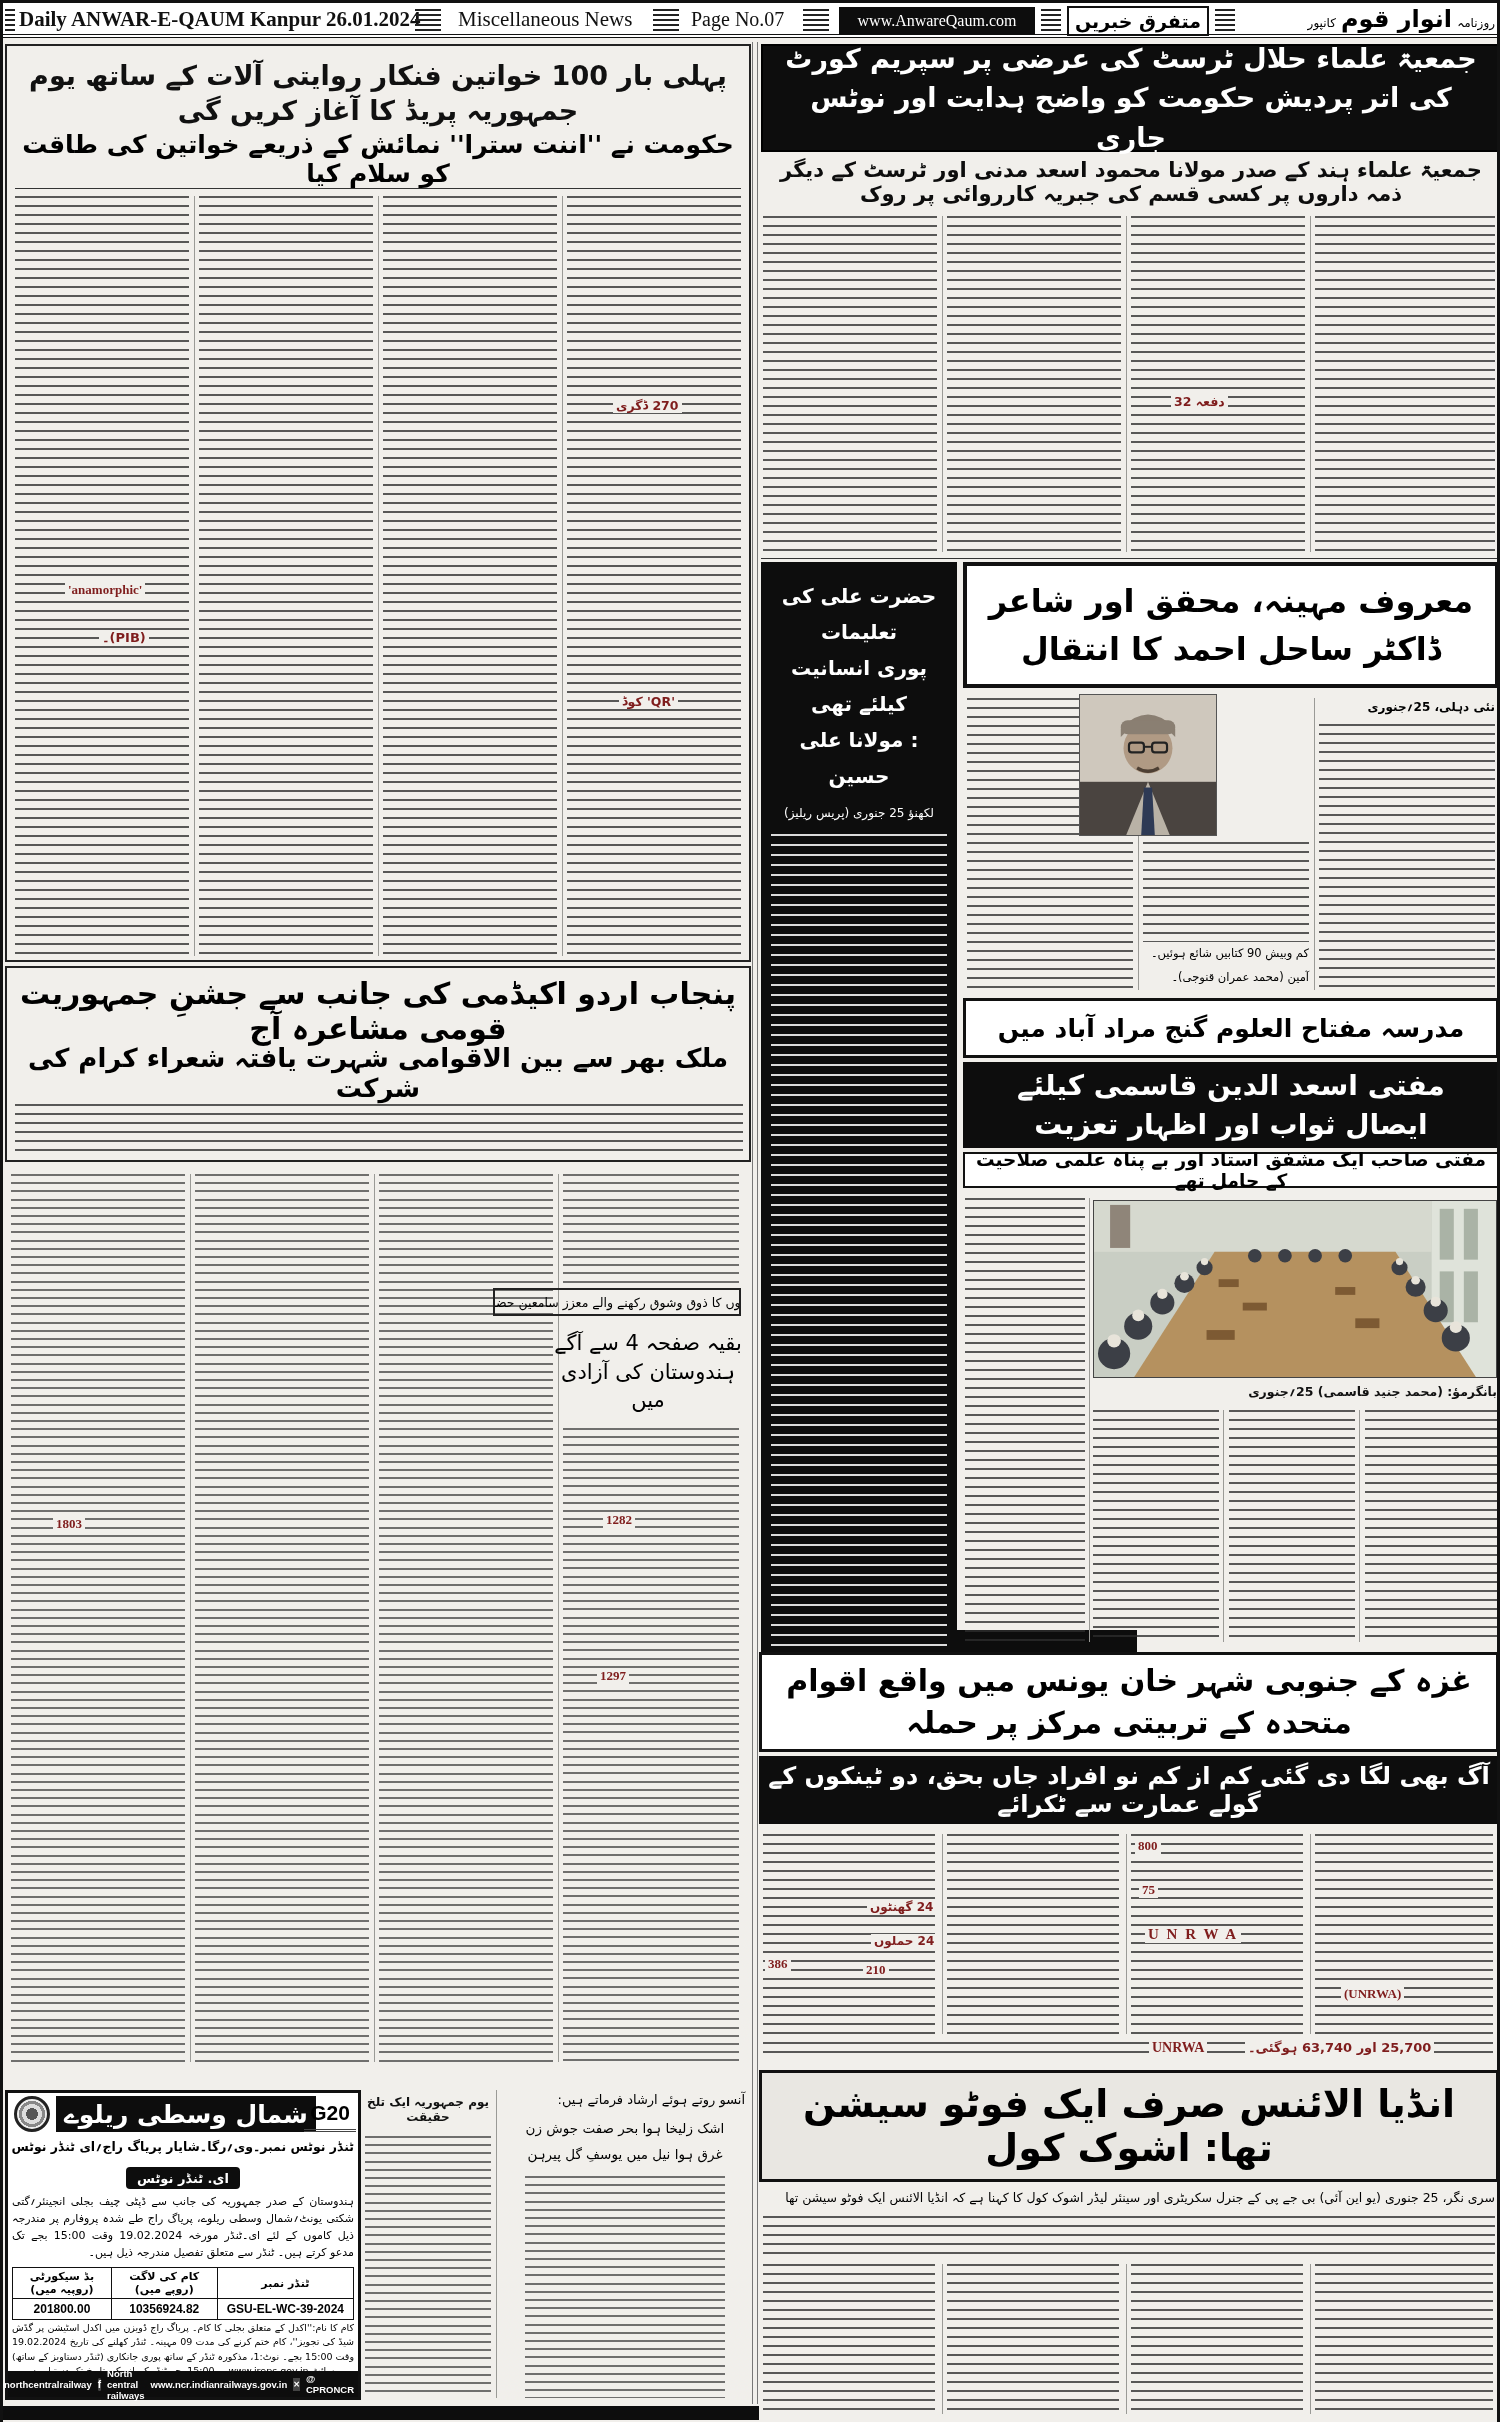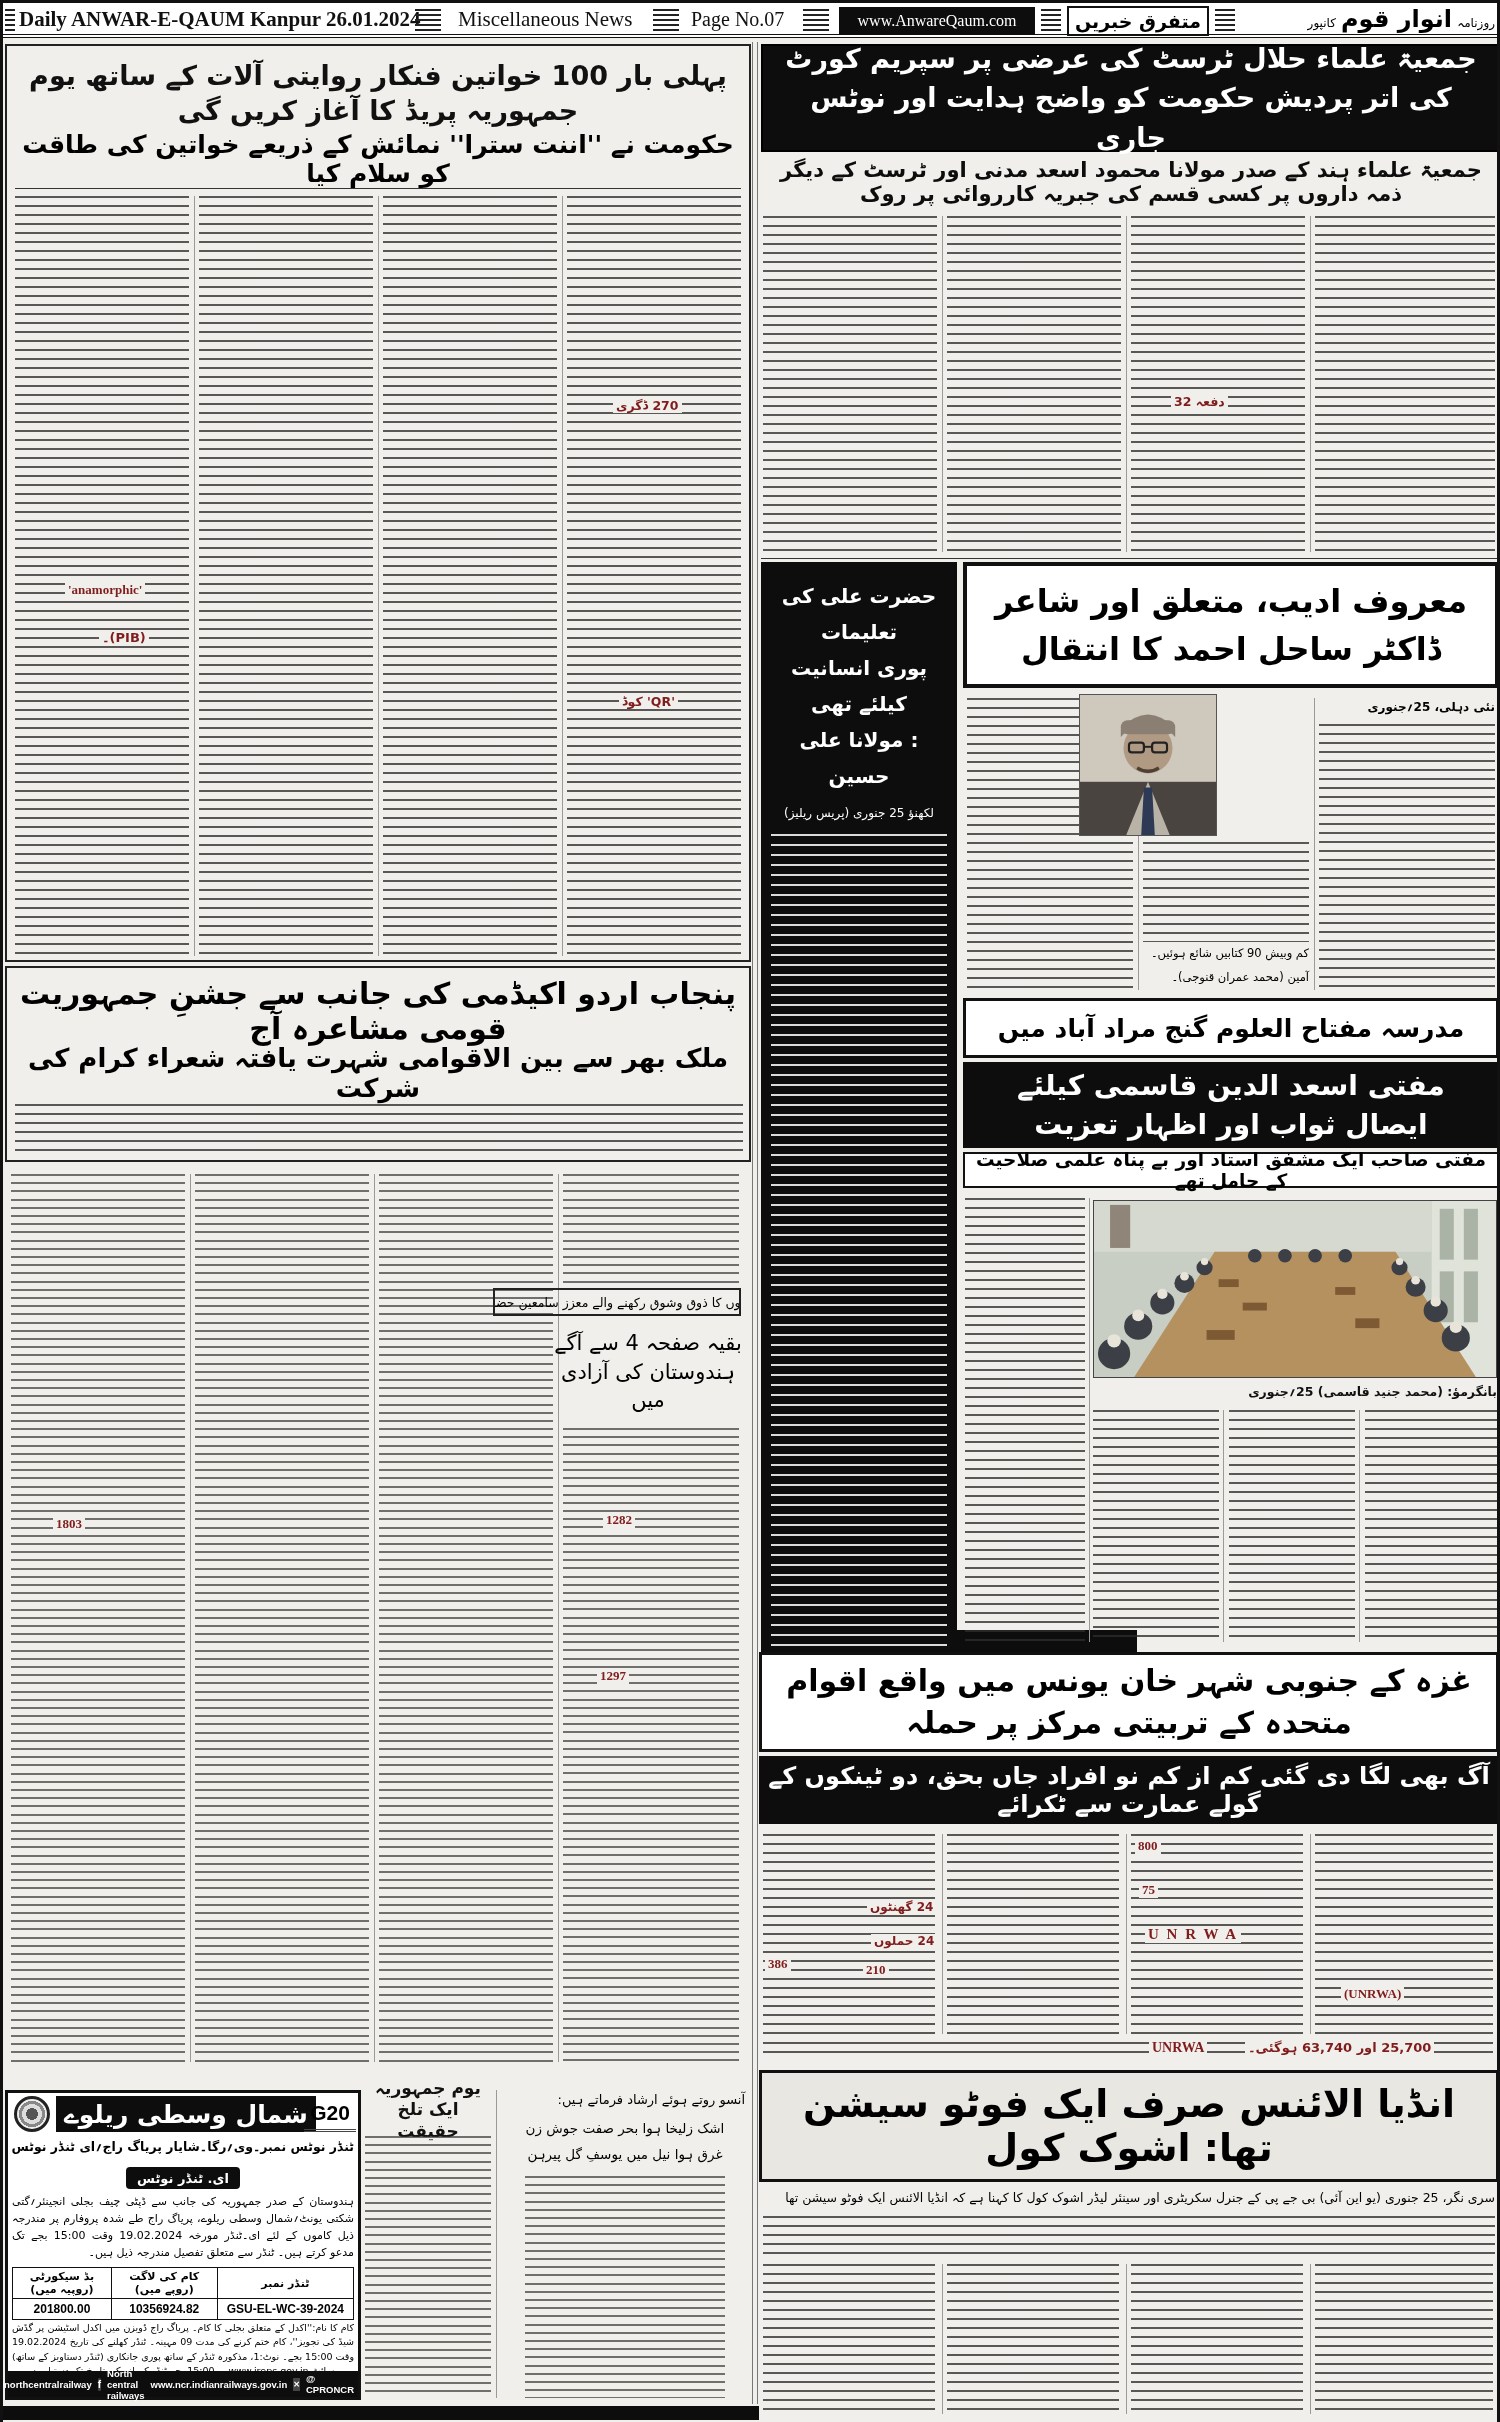--- a/index.html
+++ b/index.html
@@ -84,21 +84,21 @@
     <div class="abs tx2" style="left:558px;top:8px;width:176px;height:110px;"></div>
     <div class="abs u" style="left:488px;top:122px;width:248px;height:28px;border:2px solid #222;font-size:12.5px;display:flex;align-items:center;justify-content:center;white-space:nowrap;overflow:hidden;">مشاعروں کا ذوق وشوق رکھنے والے معزز سامعین حضرات کو</div>
     <div class="abs u ctr" style="left:548px;top:158px;width:190px;height:96px;font-size:21px;font-weight:normal;line-height:1.35;">بقیہ صفحہ 4 سے آگے ہندوستان کی آزادی میں</div>
     <div class="abs tx2" style="left:558px;top:262px;width:176px;height:634px;"></div>
     <span class="tok en" style="left:598px;top:346px;font-size:13px;">1282</span>
     <span class="tok en" style="left:592px;top:502px;font-size:13px;">1297</span>
     <span class="tok en" style="left:48px;top:350px;font-size:13px;">1803</span>
   </div>
 
   <div class="abs" style="left:362px;top:2086px;width:386px;height:320px;">
-    <div class="abs u ctr capline" style="left:0;top:4px;width:126px;height:40px;font-size:17px;line-height:1.25;">یوم جمہوریہ ایک تلخ حقیقت</div>
+    <div class="abs u ctr capline" style="left:0;top:4px;width:126px;height:40px;font-size:12px;line-height:1.25;">یوم جمہوریہ ایک تلخ حقیقت</div>
     <div class="abs tx2" style="left:0;top:50px;width:126px;height:262px;"></div>
     <div class="abs vr" style="left:131px;top:4px;height:308px;"></div>
     <div class="abs u" style="left:140px;top:6px;width:240px;font-size:13px;text-align:right;">آنسو روتے ہوئے ارشاد فرماتے ہیں:</div>
     <div class="abs u" style="left:140px;top:34px;width:240px;font-size:13.5px;text-align:center;">اشک زلیخا ہوا بحر صفت جوش زن</div>
     <div class="abs u" style="left:140px;top:60px;width:240px;font-size:13.5px;text-align:center;">غرق ہوا نیل میں یوسفِ گل پیرہن</div>
     <div class="abs tx2" style="left:160px;top:90px;width:200px;height:222px;"></div>
   </div>
 
   <div class="abs" style="left:2px;top:2090px;width:356px;height:310px;border:3px solid #111;background:#fff;">
 
@@ -159,21 +159,21 @@
     <div class="u" style="padding:16px 8px 4px;text-align:center;font-weight:bold;font-size:20px;line-height:1.8;">
       <div>حضرت علی کی تعلیمات</div>
       <div>پوری انسانیت کیلئے تھی</div>
       <div>: مولانا علی حسین</div>
     </div>
     <div class="u" style="text-align:center;font-size:12px;margin-top:8px;">لکھنؤ 25 جنوری (پریس ریلیز)</div>
     <div class="txw" style="margin:14px 10px 0;height:880px;"></div>
   </div>
   <div class="abs blackbox txw" style="left:954px;top:1630px;width:180px;height:66px;"></div>
 
-  <div class="abs ctr u" style="left:960px;top:562px;width:536px;height:126px;border:4px solid #111;background:#fff;font-size:32px;font-weight:bold;line-height:1.5;padding:0 14px;">معروف ادیب، متعلق اور شاعر ڈاکٹر ساحل احمد کا انتقال</div>
+  <div class="abs ctr u" style="left:960px;top:562px;width:536px;height:126px;border:4px solid #111;background:#fff;font-size:32px;font-weight:bold;line-height:1.5;padding:0 14px;">معروف مہینہ، محقق اور شاعر ڈاکٹر ساحل احمد کا انتقال</div>
   <div class="abs" style="left:960px;top:694px;width:536px;height:300px;">
     <div class="abs tx" style="left:4px;top:4px;width:166px;height:292px;"></div>
     <div class="abs vr" style="left:175px;top:4px;height:292px;"></div>
     <div class="abs tx" style="left:180px;top:148px;width:166px;height:100px;"></div>
     <div class="abs u" style="left:180px;top:252px;width:166px;font-size:11.5px;text-align:right;">کم وبیش 90 کتابیں شائع ہوئیں۔</div>
     <div class="abs u" style="left:180px;top:276px;width:166px;font-size:11.5px;text-align:right;">آمین (محمد عمران قنوجی)۔</div>
     <div class="abs vr" style="left:351px;top:4px;height:292px;"></div>
     <div class="abs u" style="left:356px;top:6px;width:176px;font-size:12px;font-weight:bold;text-align:right;">نئی دہلی، 25؍جنوری</div>
     <div class="abs tx" style="left:356px;top:30px;width:176px;height:266px;"></div>
 

